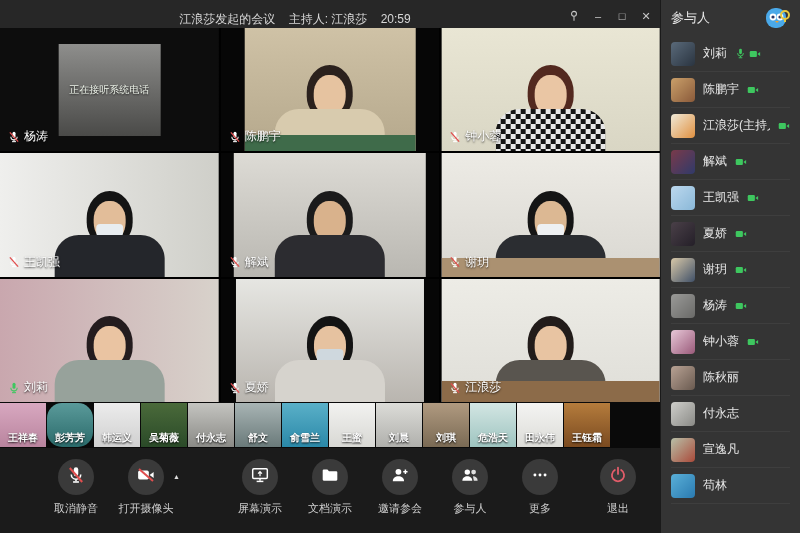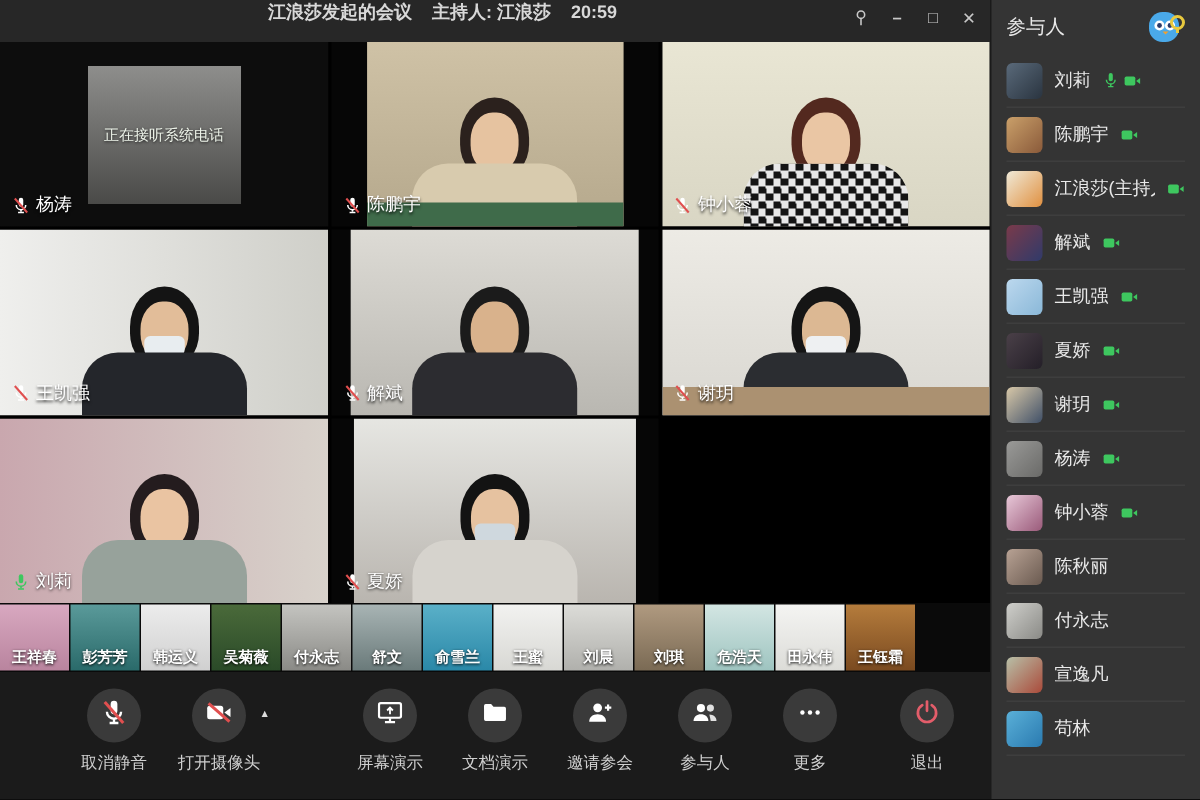--- a/index.html
+++ b/index.html
@@ -2,21 +2,21 @@
 <html><head>
 <meta charset="utf-8">
 <style>
   * { box-sizing: border-box; margin:0; padding:0; }
   html,body { width:800px; height:533px; overflow:hidden; }
   body { background:#000; font-family:"Liberation Sans","DejaVu Sans",sans-serif; display:flex; }
   .app { display:flex; width:800px; height:533px; }
   .main { width:660px; display:flex; flex-direction:column; background:#000; }
 
   
-  .topbar { height:28px; background:#272727; position:relative; display:flex; align-items:flex-start; flex:0 0 auto;font-weight:bold; }
+  .topbar { height:28px; background:#272727; position:relative; display:flex; align-items:flex-end; flex:0 0 auto; }
   .title { position:absolute; left:0; right:70px; text-align:center; color:#d8d8d8; font-size:12px; white-space:nowrap; }
   .title span { margin:0 5px; }
   .wincontrols { margin-left:auto; display:flex; align-items:center; z-index:2; padding-right:2px; }
   .wc { width:24px; height:24px; display:flex; align-items:center; justify-content:center; color:#c8c8c8; font-size:11px; cursor:default; }
 
   
   .grid { height:374px; display:grid; grid-template-columns:repeat(3,1fr); grid-template-rows:repeat(3,1fr); gap:2px; background:#000; flex:0 0 auto; }
   .tile { position:relative; background:#060606; overflow:hidden; }
   .video { position:absolute; top:0; bottom:0; left:50%; transform:translateX(-50%); overflow:hidden; }
   .person { position:absolute; bottom:0; left:50%; transform:translateX(-50%); width:130px; height:100px; }
@@ -260,27 +260,51 @@
                 <rect x="6" y="1" width="4" height="8" rx="2" fill="#fff"></rect>
                 <path d="M3.8 7.5a4.2 4.2 0 0 0 8.4 0" fill="none" stroke="#fff" stroke-width="1.4"></path>
                 <line x1="8" y1="11.7" x2="8" y2="13.6" stroke="#fff" stroke-width="1.4"></line>
                 <line x1="5.4" y1="14.2" x2="10.6" y2="14.2" stroke="#fff" stroke-width="1.4"></line>
                 <line x1="2.5" y1="1.8" x2="13.5" y2="14.2" stroke="#e04f4f" stroke-width="1.8"></line>
               </svg>
             </span>
       <span class="pname">夏娇</span>
     </div>
   </div>
+        <div class="tile">
+    <div class="video" style="width: 100%; background: linear-gradient(rgb(237, 236, 230), rgb(223, 222, 216));">
+      <div class="person">
+        <div class="hair" style="background: rgb(34, 28, 26);"></div>
+        <div class="head" style="background: rgb(232, 196, 162);"></div>
+
+        <div class="torso" style="background: rgb(89, 85, 79);"></div>
+      </div>
+      <div class="desk" style="background: rgb(140, 107, 73); height: 17%;"></div>
+
+    </div>
+    <div class="name-tag">
+      <span class="mic">
+              <svg width="12" height="12" viewBox="0 0 16 16">
+                <rect x="6" y="1" width="4" height="8" rx="2" fill="#fff"></rect>
+                <path d="M3.8 7.5a4.2 4.2 0 0 0 8.4 0" fill="none" stroke="#fff" stroke-width="1.4"></path>
+                <line x1="8" y1="11.7" x2="8" y2="13.6" stroke="#fff" stroke-width="1.4"></line>
+                <line x1="5.4" y1="14.2" x2="10.6" y2="14.2" stroke="#fff" stroke-width="1.4"></line>
+                <line x1="2.5" y1="1.8" x2="13.5" y2="14.2" stroke="#e04f4f" stroke-width="1.8"></line>
+              </svg>
+            </span>
+      <span class="pname">江浪莎</span>
+    </div>
+  </div>
       </div>
 
     <div class="filmstrip" id="filmstrip">
         <div class="thumb" style="background: linear-gradient(rgb(216, 168, 192), rgb(185, 132, 158));">
     <span class="tname">王祥春</span>
   </div>
-        <div class="thumb" style="background: linear-gradient(rgb(90, 154, 154), rgb(42, 106, 106));">
+        <div class="thumb" style="background: linear-gradient(rgb(90, 154, 154), rgb(42, 106, 106)); border-radius: 15px;">
     <span class="tname">彭芳芳</span>
   </div>
         <div class="thumb" style="background: linear-gradient(rgb(236, 236, 236), rgb(208, 208, 208));">
     <span class="tname">韩运义</span>
   </div>
         <div class="thumb" style="background: linear-gradient(rgb(74, 106, 58), rgb(42, 74, 40));">
     <span class="tname">吴菊薇</span>
   </div>
         <div class="thumb" style="background: linear-gradient(rgb(196, 196, 192), rgb(138, 138, 134));">
     <span class="tname">付永志</span>

